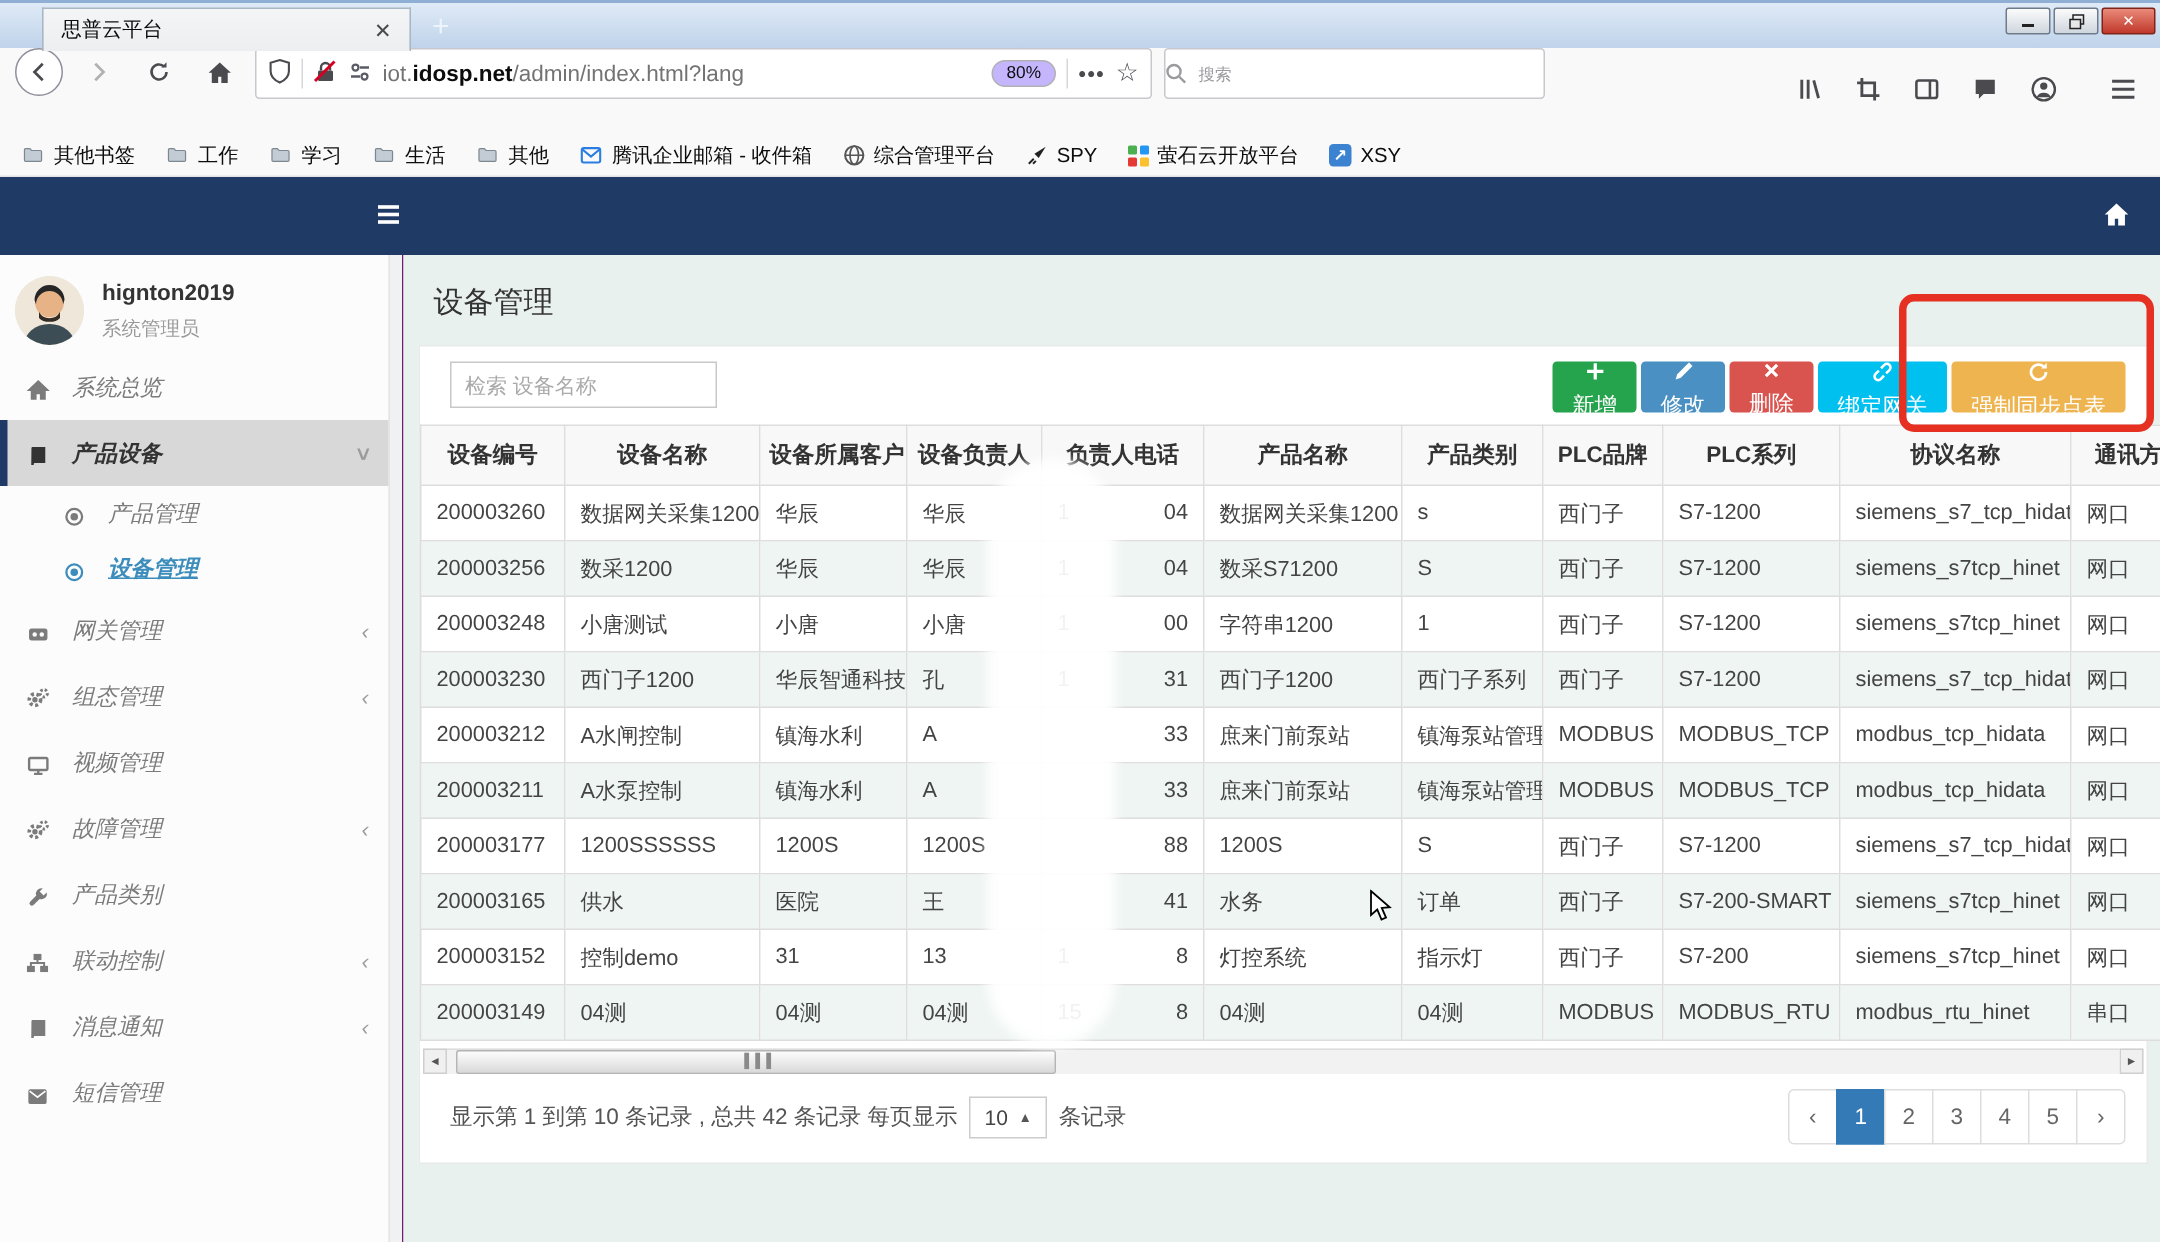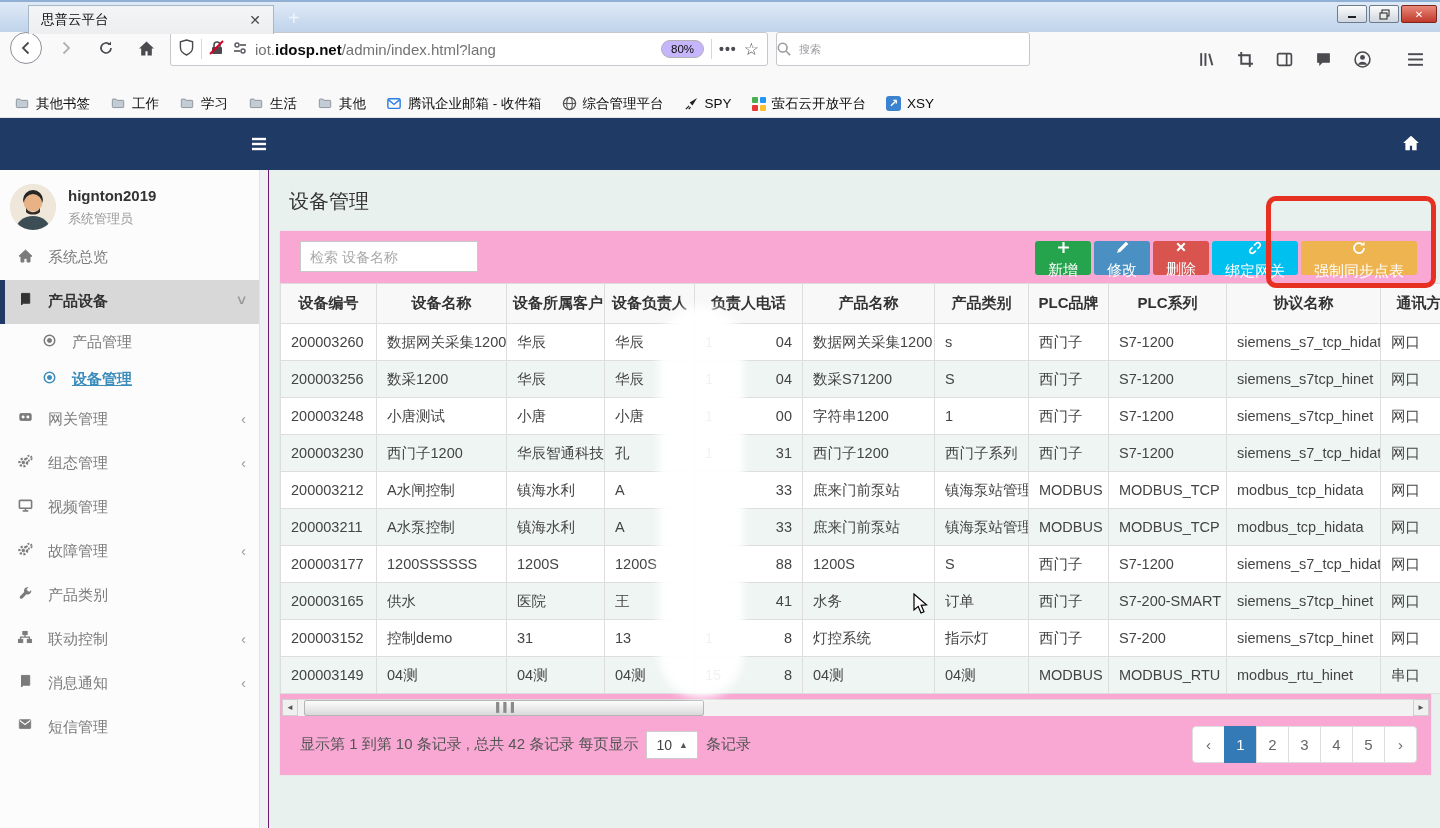--- a/index.html
+++ b/index.html
@@ -61,36 +61,36 @@
     background:#f0f1f2; border-left:1px solid #e2e4e6; }
   .userpanel { display:flex; padding:14px 10px 6px 10px; gap:12px; align-items:center; }
   .avatar { width:46px; height:46px; border-radius:50%; overflow:hidden; background:#e9e2d6; flex:none; }
   .user-name { font-weight:bold; font-size:15px; color:#333; }
   .user-role { font-size:13px; color:#9a9a9a; margin-top:6px; }
   .side-btns { display:flex; gap:26px; padding:14px 18px 20px; }
   .btn-pw { background:#16c1e9; color:#fff; border:none; font-size:15px; padding:8px 13px; }
   .btn-logout { background:#fff; color:#444; border:1px solid #ccc; font-size:15px; padding:8px 13px; }
 
   .menu { list-style:none; }
-  .menu-item { display:flex; align-items:flex-start; gap:14px; padding:12px 16px; color:#7b7b7b;
-    font-size:15px; position:relative; min-height:44px; }
+  .menu-item { display:flex; align-items:flex-end; gap:14px; padding:12px 16px; color:#7b7b7b;
+    font-size:15px; position:relative; min-height:44px;font-style:italic; }
   .menu-item .arrow { margin-left:auto; color:#9b9b9b; font-size:15px; margin-right:6px; }
   .menu-item.active { background:#d8d8d8; color:#333; font-weight:bold; border-left:5px solid #203a66; padding-left:11px; }
   .menu-item.active .micon svg { fill:#333; stroke:#333; }
   .micon { width:18px; display:flex; justify-content:center; flex:none; }
   .micon svg { fill:#7b7b7b; stroke:#7b7b7b; }
   .submenu { list-style:none; background:#fcfcfc; }
   .submenu .menu-item { padding:9px 16px 9px 40px; min-height:36px; }
   .menu-item.selected { color:#3c8dbc; }
   .menu-item.selected .label { text-decoration:underline; font-weight:bold; }
   .menu-item.selected .micon svg { fill:#3c8dbc; stroke:#3c8dbc; }
 
   .content { position:relative; flex:1; background:#e9f1ee; overflow:hidden; }
   .page-title { font-size:20px; font-weight:normal; color:#333; margin:18px 0 0 20px; }
-  .panel { margin:15px 8px 0 10px; background:#f9a8d4; border:1px solid #e7eae9; padding-bottom:12px; }
+  .panel { margin:15px 8px 0 10px; background:#ffffff; border:1px solid #e7eae9; padding-bottom:12px; }
   .toolbar { display:flex; align-items:flex-start; padding:10px 14px 8px 20px; }
   .search-input { width:178px; height:31px; border:1px solid #c8c8c8; background:#fff; padding:0 9px;
     font-size:14px; color:#333; font-family:inherit; }
   .search-input::placeholder { color:#aaa; }
   .action-btns { margin-left:auto; display:flex; gap:3px; }
   .abtn { height:34px; border:none; color:#fff; font-size:15px; padding:0 13px; border-radius:3px;
     display:flex; align-items:center; gap:7px; font-family:inherit;flex-direction:column; }
   .abtn .bico { font-size:14px; display:flex; align-items:center; }
 
   table.grid { width:100%; border-collapse:collapse; background:#fff; table-layout:fixed; }

